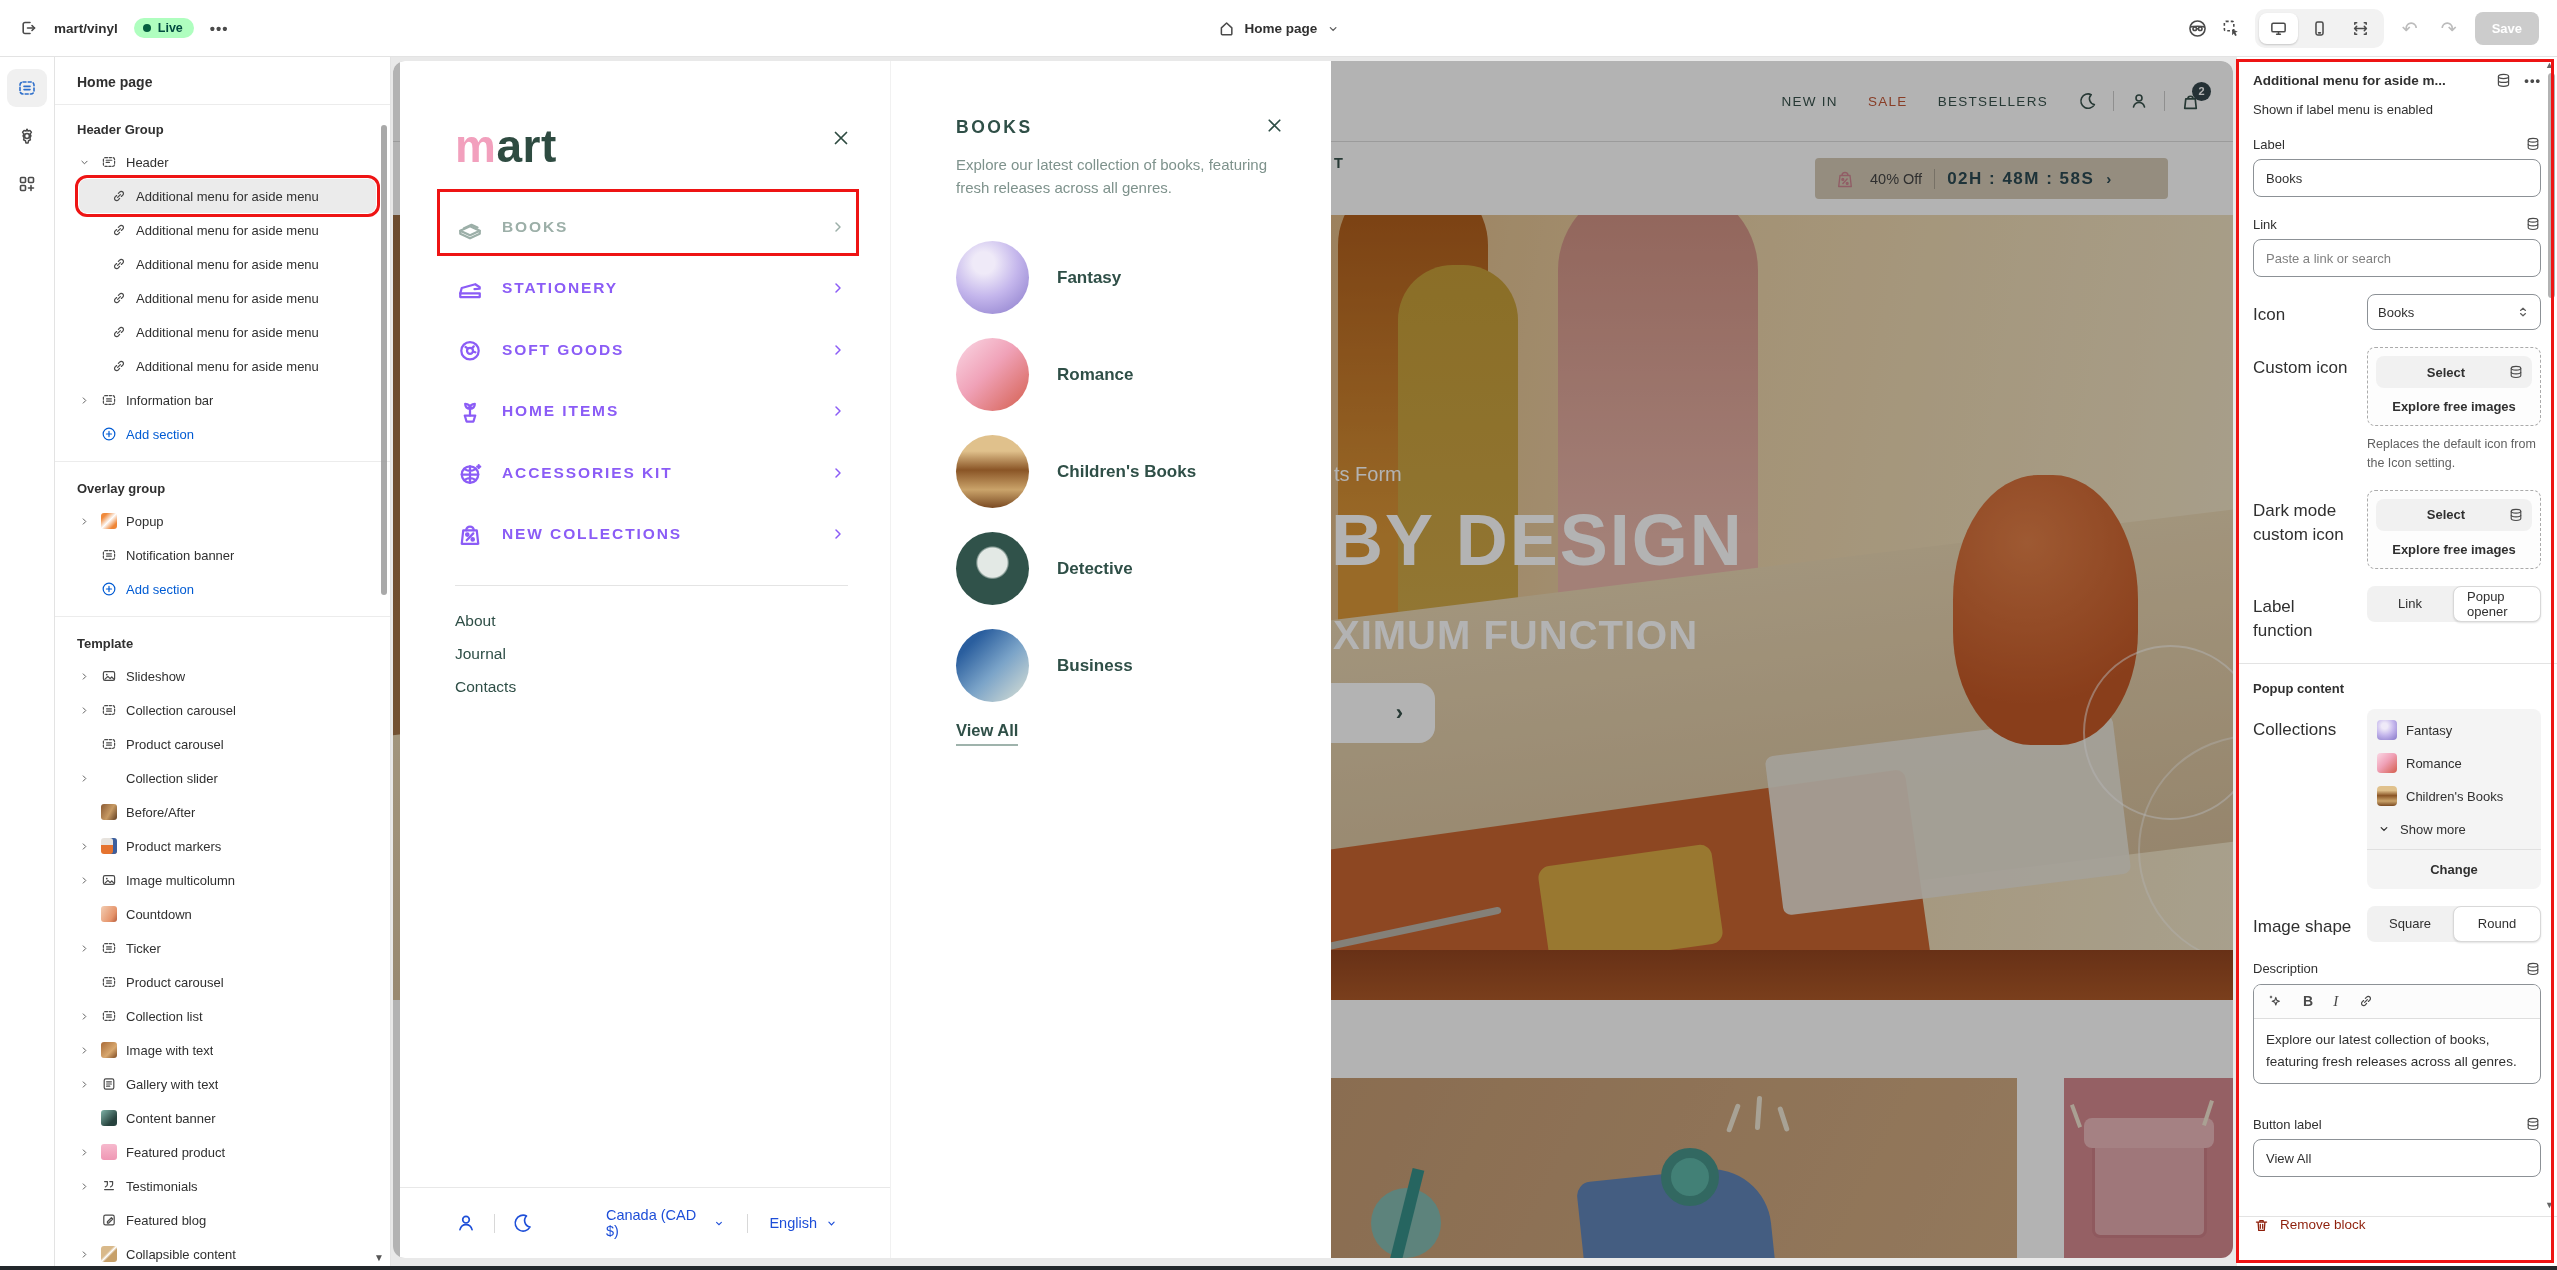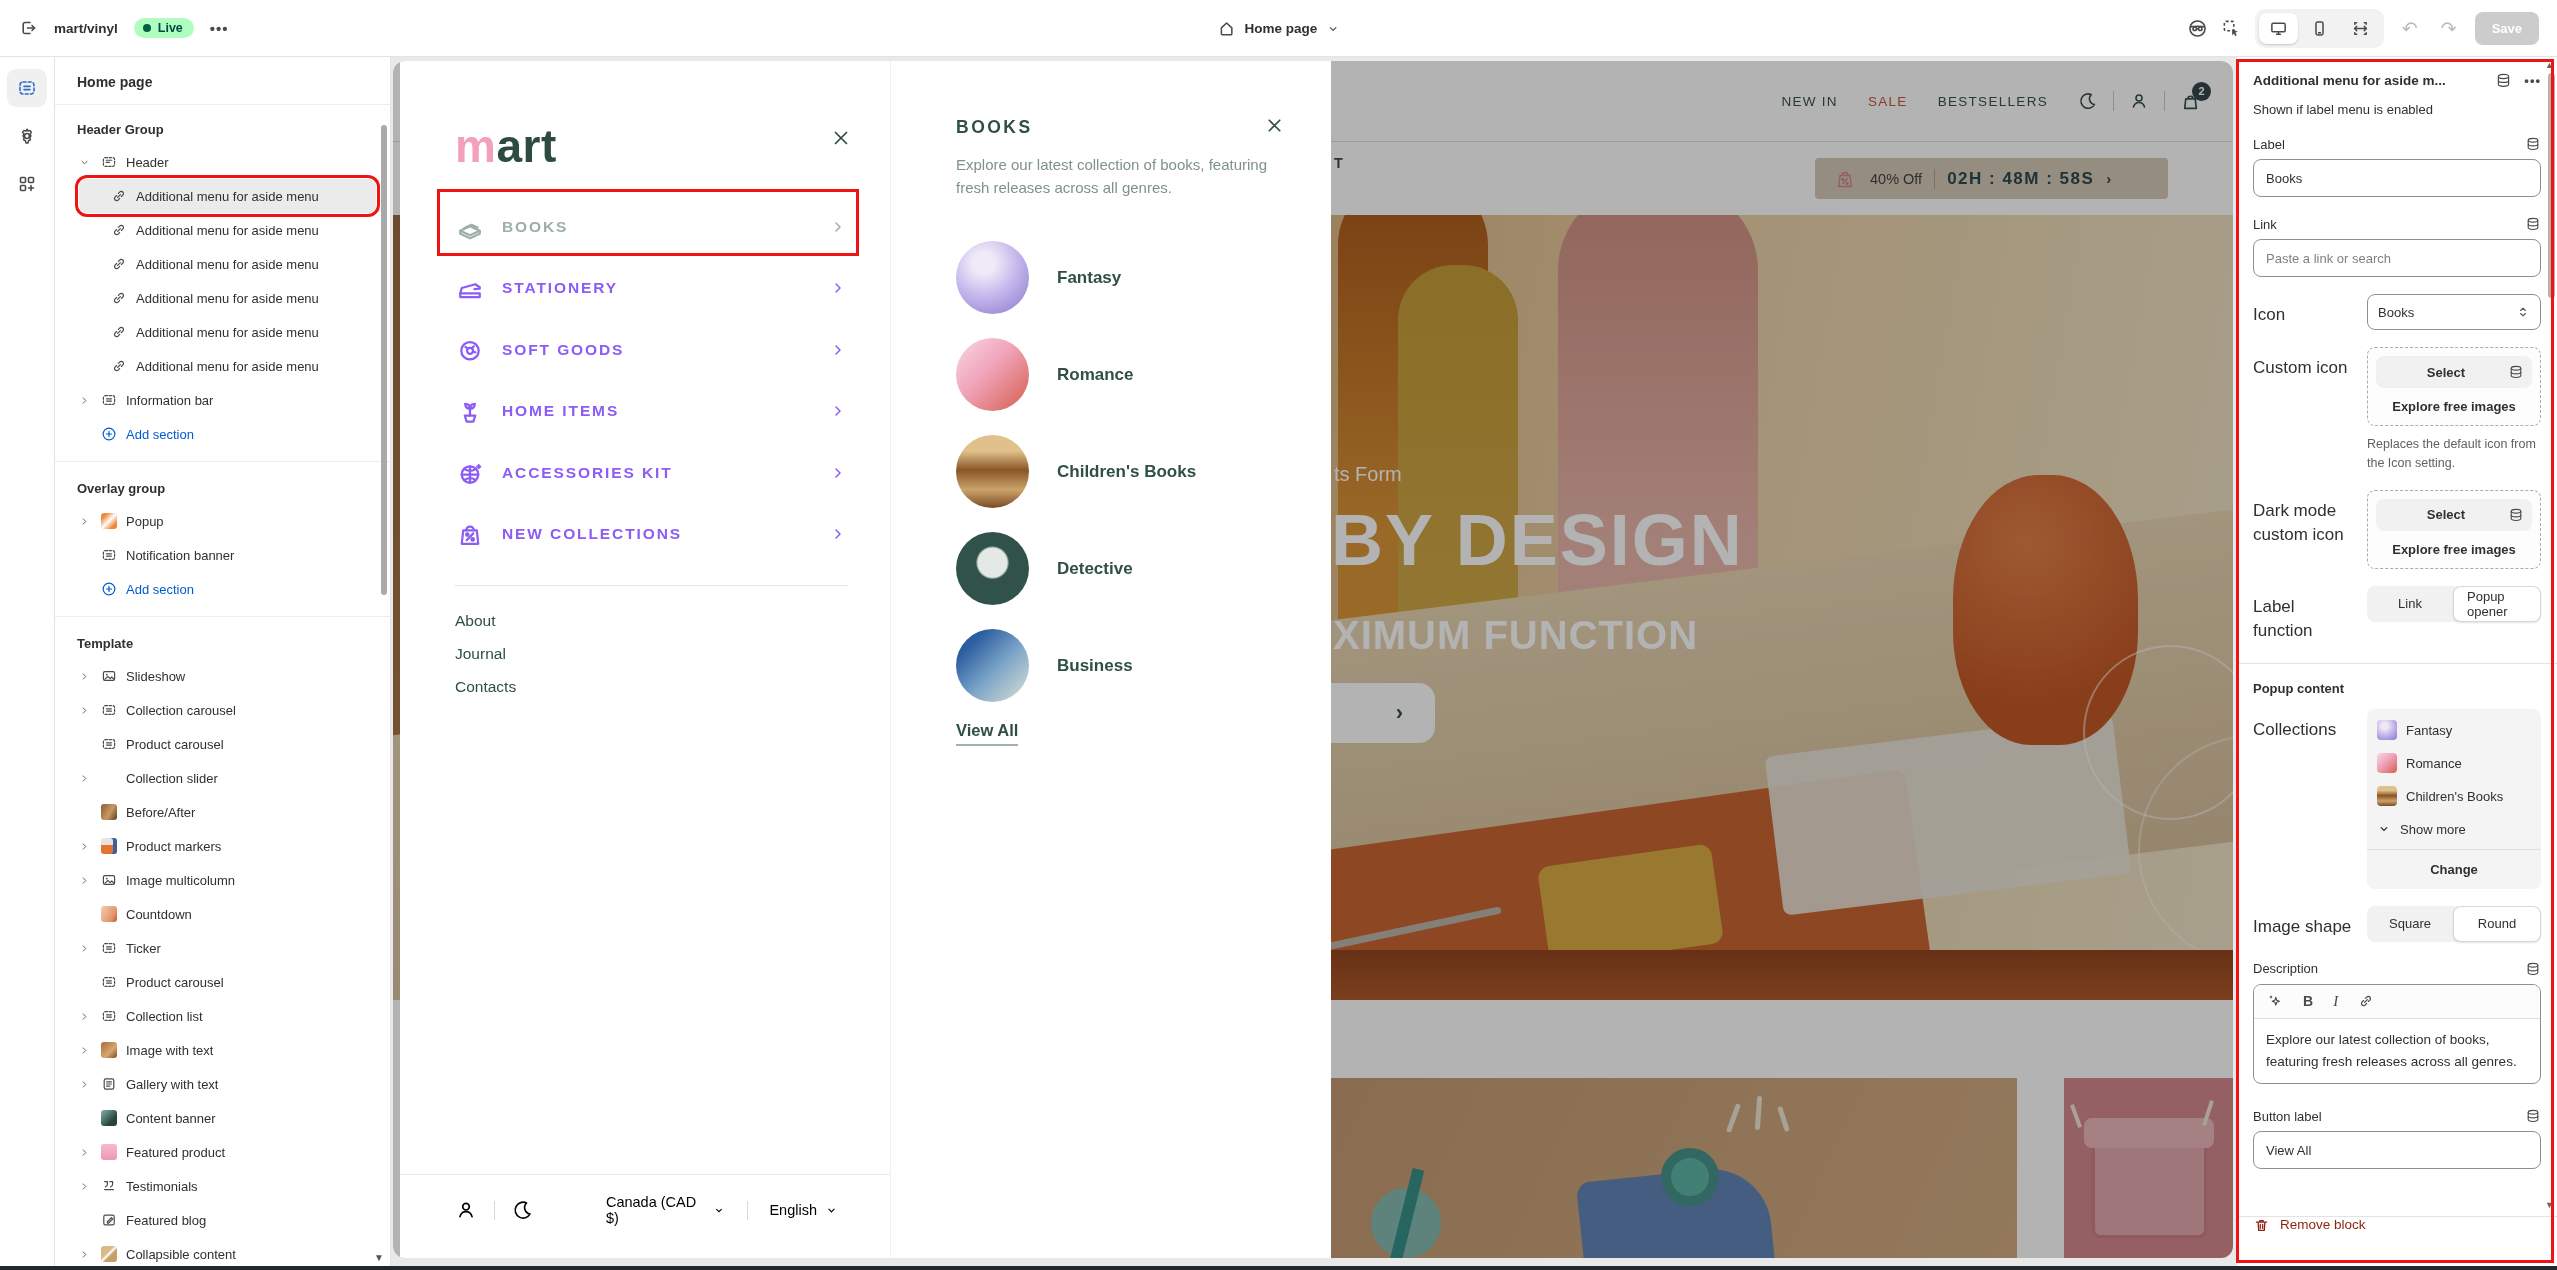--- a/index.html
+++ b/index.html
@@ -91,21 +91,21 @@
   .d-logo .accent{color:#f2a0bd}
   .d-close{position:absolute;right:38px;top:66px;color:#2e4b41}
   .d-menu{position:absolute;left:55px;right:42px;top:135px}
   .d-item{height:61.5px;display:flex;align-items:center;gap:17px;color:#8b5cf6}
   .d-item .dlabel{font-weight:700;font-size:15.5px;letter-spacing:1.9px}
   .d-item.muted{color:#9cafa8}
   .d-chev{margin-left:auto}
   .d-div{position:absolute;left:55px;right:42px;top:524px;height:1px;background:#e4e4e4}
   .d-links{position:absolute;left:55px;top:543px}
   .d-link{height:33px;display:flex;align-items:center;font-size:15.5px;color:#2f4f47}
-  .d-foot{position:absolute;left:0;right:0;bottom:13px;height:71px;border-top:1px solid #e8e8e8;display:flex;align-items:center;padding:0 52px 0 55px;color:#000000;font-size:14.5px}
+  .d-foot{position:absolute;left:0;right:0;bottom:0;height:71px;border-top:1px solid #e8e8e8;display:flex;align-items:center;padding:0 52px 0 55px;color:#1d4ed8;font-size:14.5px}
   .d-fsep{width:1px;height:19px;background:#d8d8d8;margin:0 17px}
   .d-pick{display:flex;align-items:center;gap:8px}
 
   
   .submenu{position:absolute;left:497px;top:0;width:441px;height:100%;background:#fff;z-index:3;border-left:1px solid #f1f1f1}
   .s-title{position:absolute;left:65px;top:56px;font-size:17.5px;font-weight:800;letter-spacing:2.5px;color:#2f4f47}
   .s-close{position:absolute;right:46px;top:54px;color:#2f4f47}
   .s-desc{position:absolute;left:65px;top:92px;width:315px;font-size:15px;line-height:1.55;color:#7e928c}
   .s-list{position:absolute;left:65px;top:168px;right:40px}
   .s-item{display:flex;align-items:center;gap:28px;height:97px}
@@ -1037,21 +1037,21 @@
           <svg width="16" height="16" viewBox="0 0 20 20" fill="none" stroke="currentColor" stroke-width="1.5" stroke-linecap="round">
               <path d="M8.3 11.7l3.4-3.4"></path>
               <path d="M7 9.4 5.4 11a2.7 2.7 0 1 0 3.8 3.8L10.8 13"></path>
               <path d="M13 10.6 14.6 9a2.7 2.7 0 1 0-3.8-3.8L9.2 6.8"></path>
             </svg>
         </span>
       </div>
       <div class="etext">Explore our latest collection of books, featuring fresh releases across all genres.</div>
     </div>
 
-    <div class="f-row" style="margin-top:24px">
+    <div class="f-row" style="margin-top:32px">
       <span>Button label</span>
       <span class="dbi">
         <svg width="16" height="16" viewBox="0 0 20 20" fill="none" stroke="currentColor" stroke-width="1.4">
             <ellipse cx="10" cy="5.3" rx="6" ry="2.4"></ellipse>
             <path d="M4 5.3v9.2c0 1.3 2.7 2.4 6 2.4s6-1.1 6-2.4V5.3"></path>
             <path d="M4 9.9c0 1.3 2.7 2.4 6 2.4s6-1.1 6-2.4"></path>
           </svg>
       </span>
     </div>
     <div class="tinput">

